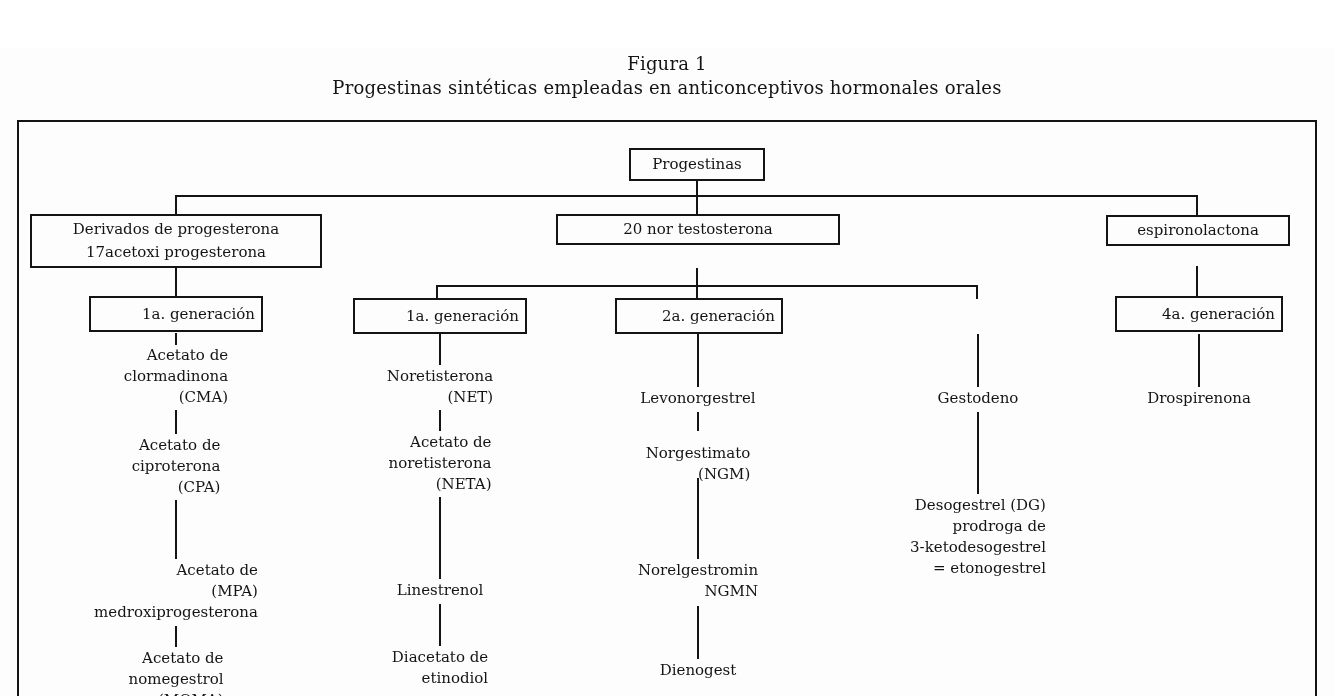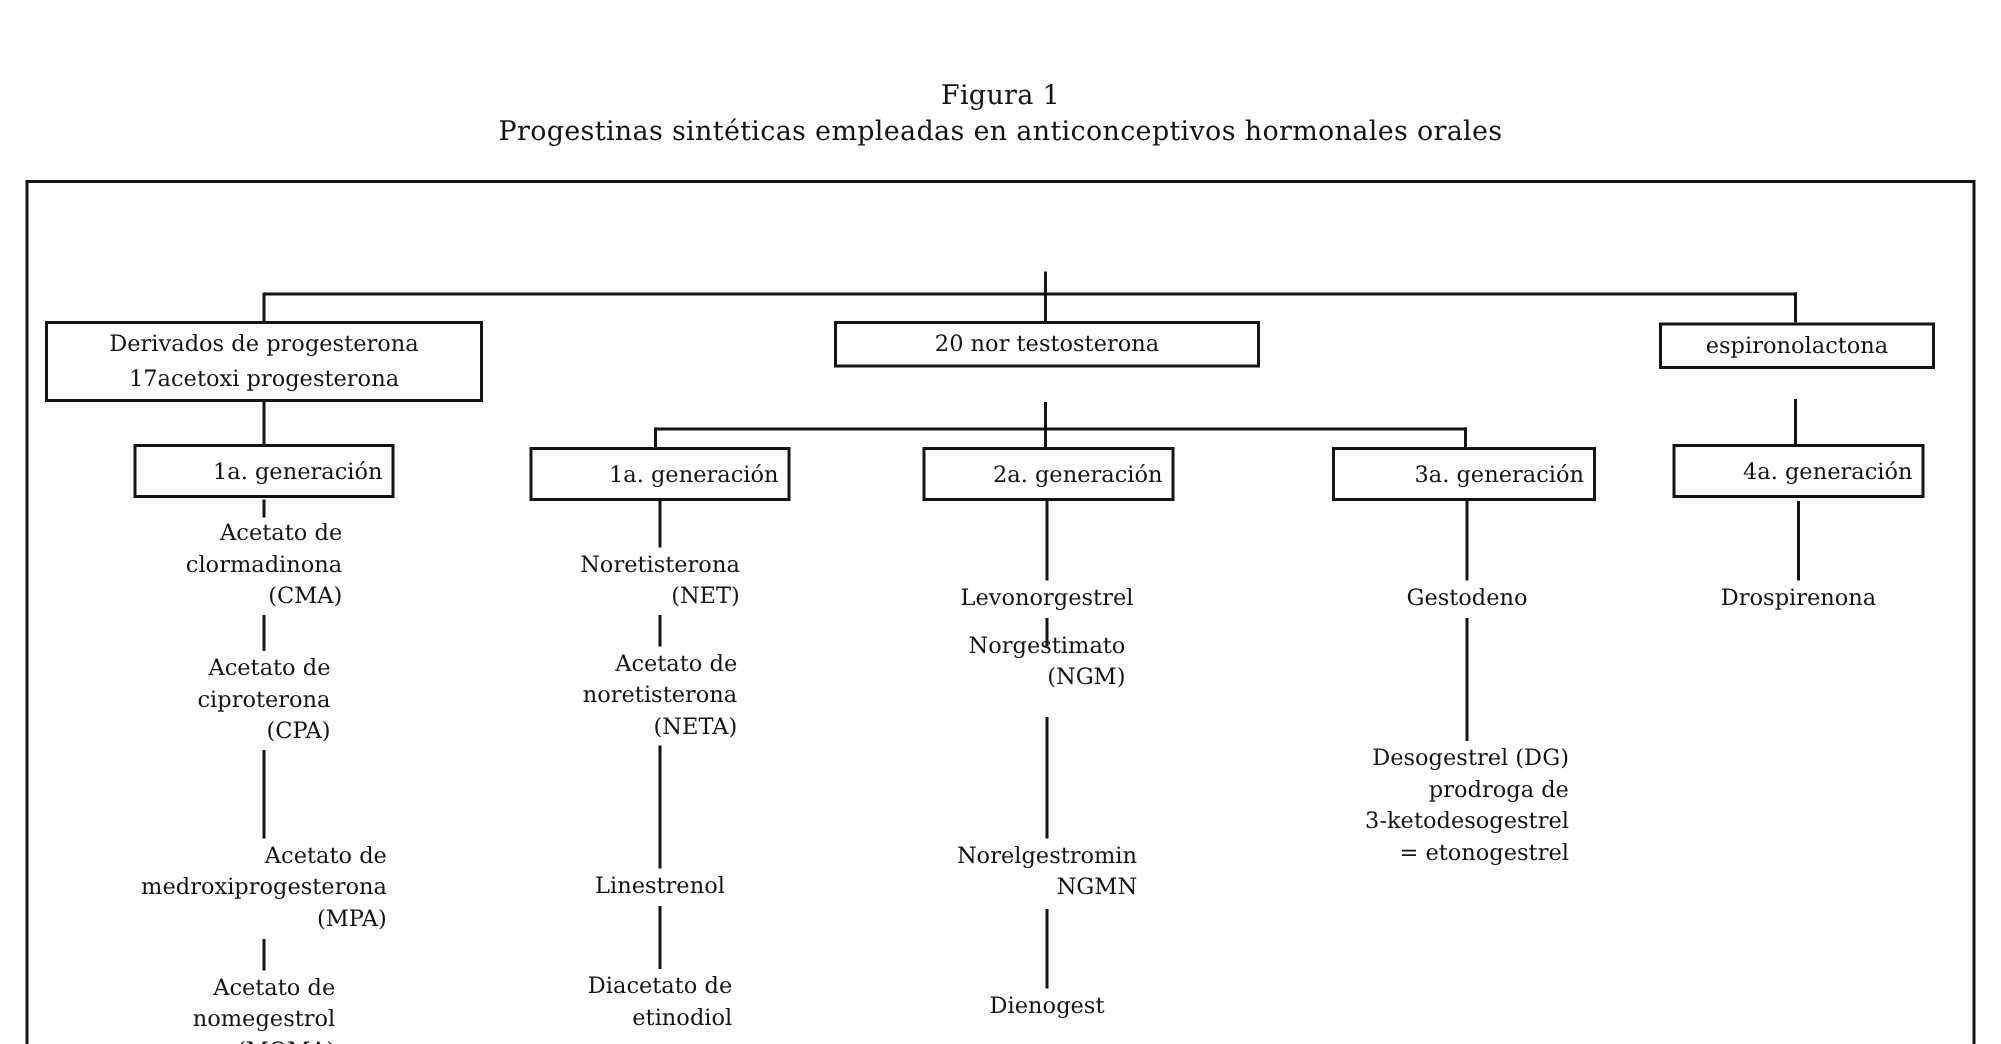--- a/index.html
+++ b/index.html
@@ -36,20 +36,23 @@
 
 <div class="canvas">
 
   <div class="title-block">
     <div class="fig-title">Figura 1</div>
     <div class="fig-subtitle">Progestinas sintéticas empleadas en anticonceptivos hormonales orales</div>
   </div>
 
   <div class="outer-frame"></div>
 
+  <div class="box root-box" style="left:697px; top:100px; min-width:120px;">
+    <span>Progestinas</span>
+  </div>
 
   <div class="vline" style="left:696px; top:133px; height:15px;"></div>
   <div class="hline" style="left:176px; top:147px; width:1022px;"></div>
   <div class="vline" style="left:175px;  top:147px; height:20px;"></div>
   <div class="vline" style="left:696px;  top:147px; height:20px;"></div>
   <div class="vline" style="left:1196px; top:147px; height:21px;"></div>
 
   <div class="box branch-box" style="left:176px; top:166px; width:276px;">
     <div>Derivados de progesterona</div>
     <div>17acetoxi progesterona</div>
@@ -71,44 +74,41 @@
 
   <div class="box gen-box" style="left:176px;  top:248px; width:158px;">
     <span>1a. generación</span>
   </div>
   <div class="box gen-box" style="left:440px;  top:250px; width:158px;">
     <span>1a. generación</span>
   </div>
   <div class="box gen-box" style="left:699px;  top:250px; width:152px;">
     <span>2a. generación</span>
   </div>
-  <div class="box gen-box" style="left:976px;  top:250px; width:160px;">
-    <span>3a. generación</span>
-  </div>
   <div class="box gen-box" style="left:1199px; top:248px; width:152px;">
     <span>4a. generación</span>
   </div>
 
   <div class="vline" style="left:175px; top:285px; height:12px;"></div>
   <div class="leaf" style="left:176px; top:297px;">
     <div>Acetato de</div>
     <div>clormadinona</div>
     <div>(CMA)</div>
   </div>
   <div class="vline" style="left:175px; top:362px; height:24px;"></div>
   <div class="leaf" style="left:176px; top:387px;">
     <div>Acetato de</div>
     <div>ciproterona</div>
     <div>(CPA)</div>
   </div>
   <div class="vline" style="left:175px; top:452px; height:59px;"></div>
   <div class="leaf" style="left:176px; top:512px;">
     <div>Acetato de</div>
+    <div>(MPA)</div>
     <div>medroxiprogesterona</div>
-    <div>(MPA)</div>
   </div>
   <div class="vline" style="left:175px; top:578px; height:21px;"></div>
   <div class="leaf" style="left:176px; top:600px;">
     <div>Acetato de</div>
     <div>nomegestrol</div>
     <div>(MOMA)</div>
   </div>
 
   <div class="vline" style="left:439px; top:286px; height:31px;"></div>
   <div class="leaf" style="left:440px; top:318px;">
@@ -129,21 +129,21 @@
   <div class="leaf" style="left:440px; top:599px;">
     <div>Diacetato de</div>
     <div>etinodiol</div>
   </div>
 
   <div class="vline" style="left:697px; top:286px; height:53px;"></div>
   <div class="leaf" style="left:698px; top:340px;">
     <div>Levonorgestrel</div>
   </div>
   <div class="vline" style="left:697px; top:364px; height:19px;"></div>
-  <div class="leaf" style="left:698px; top:372px;">
+  <div class="leaf" style="left:698px; top:395px;">
     <div>Norgestimato</div>
     <div>(NGM)</div>
   </div>
   <div class="vline" style="left:697px; top:430px; height:81px;"></div>
   <div class="leaf" style="left:698px; top:512px;">
     <div>Norelgestromin</div>
     <div>NGMN</div>
   </div>
   <div class="vline" style="left:697px; top:558px; height:53px;"></div>
   <div class="leaf" style="left:698px; top:612px;">

